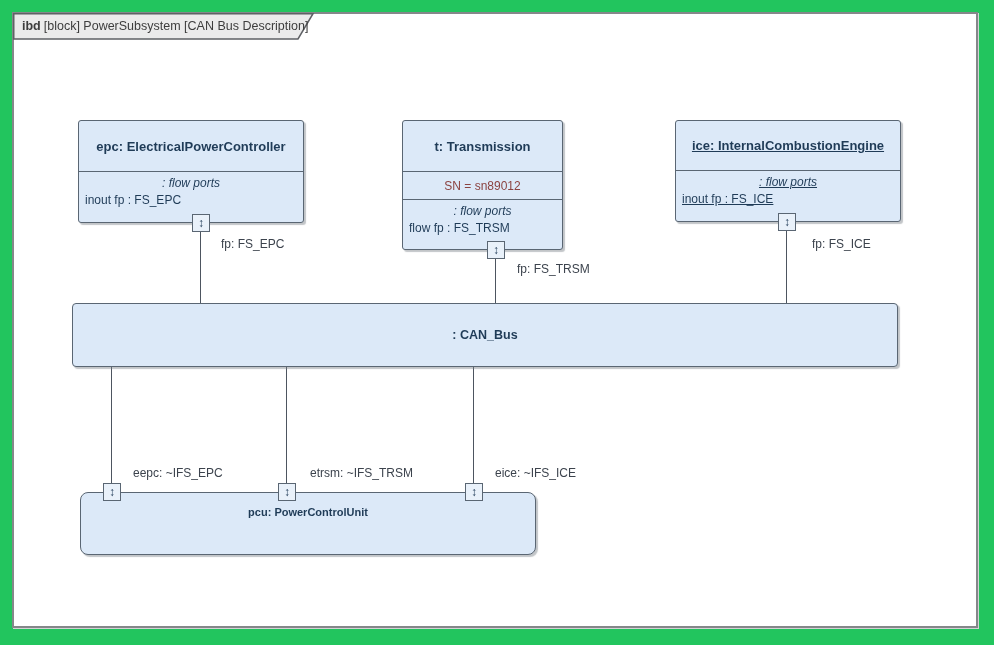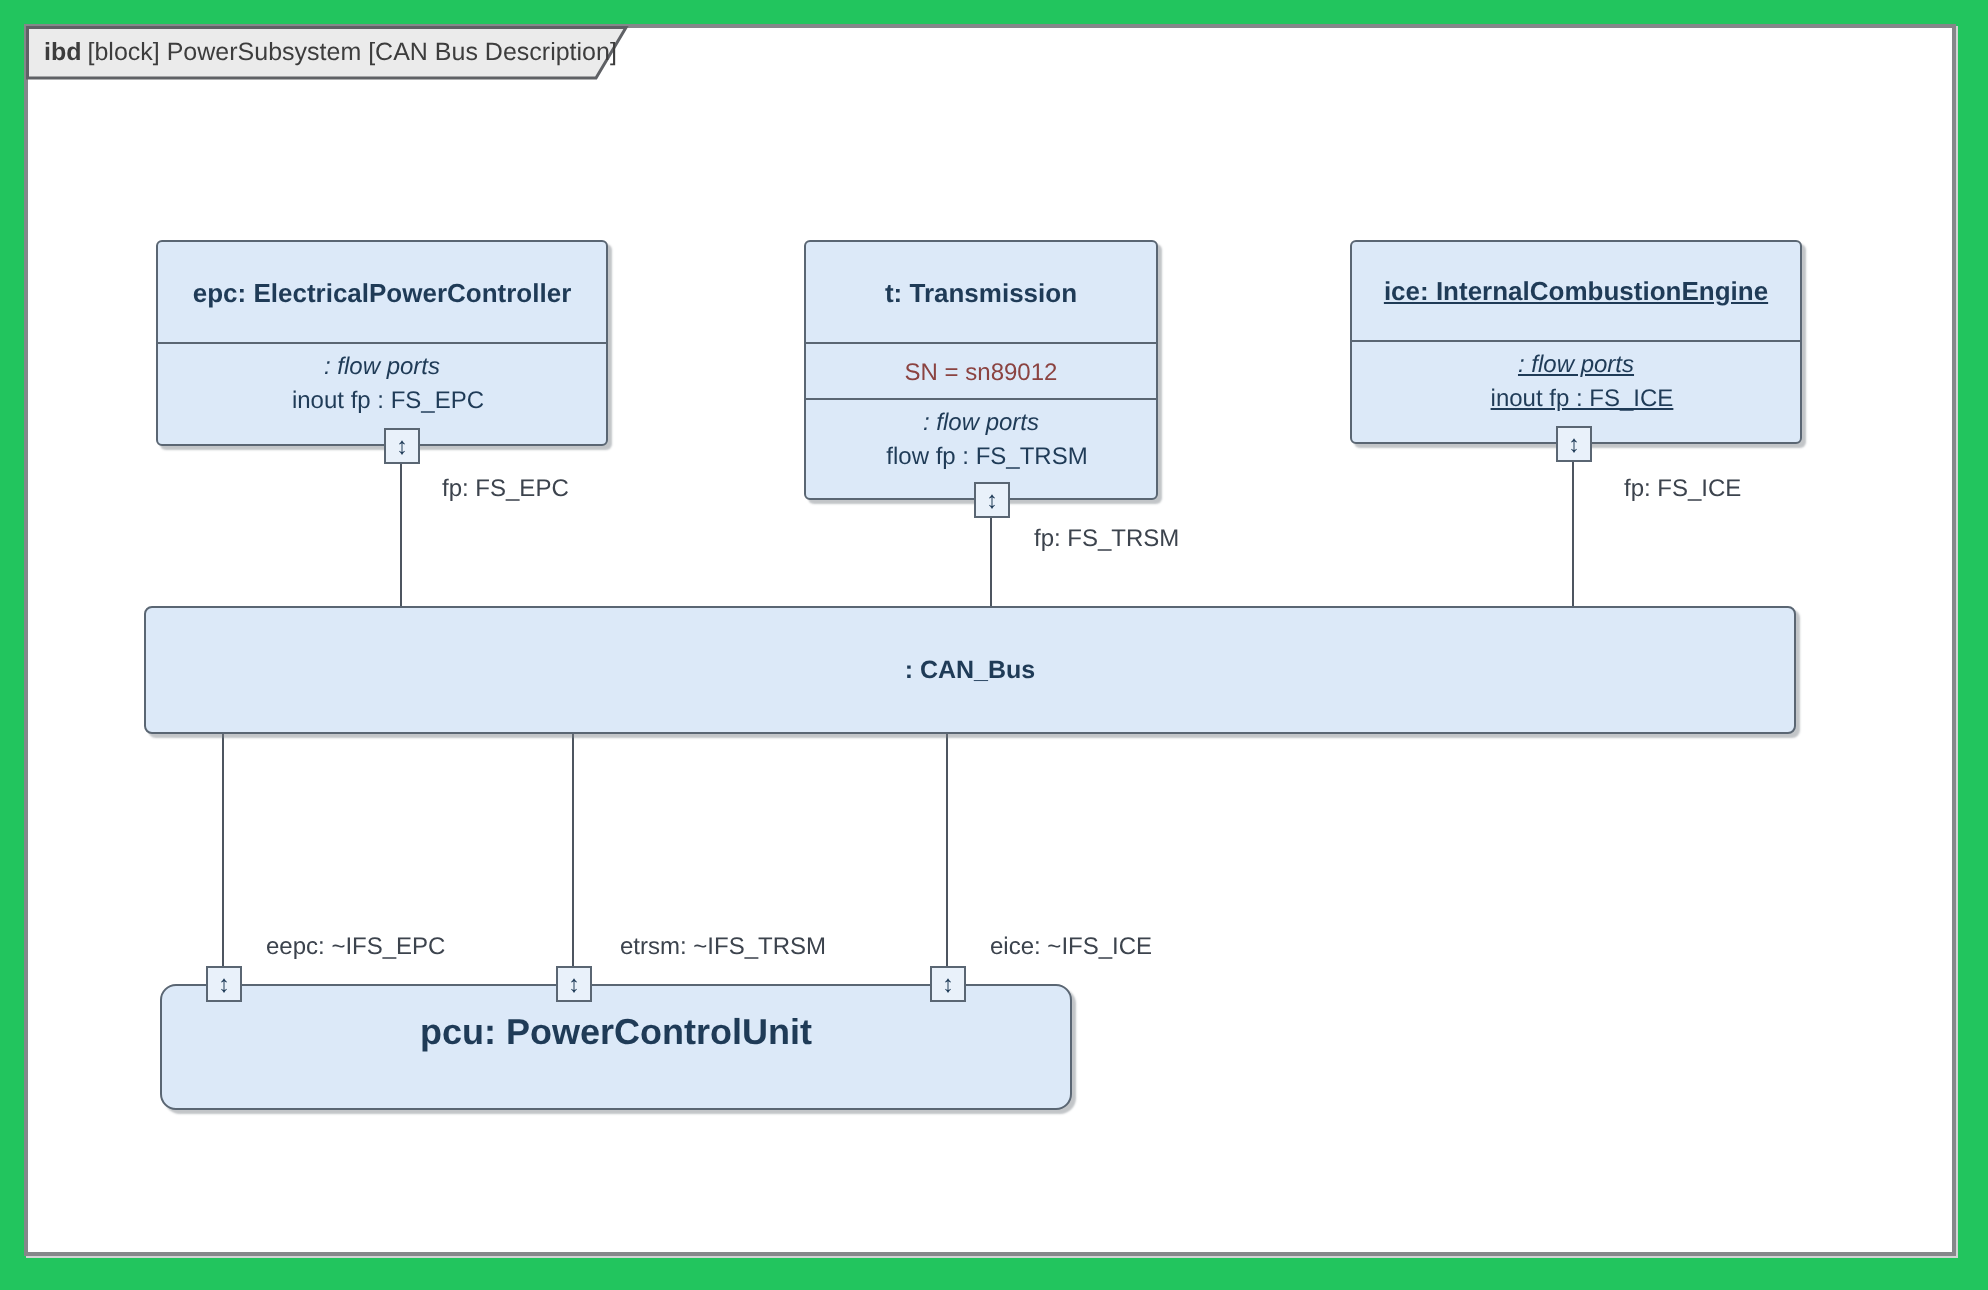--- a/index.html
+++ b/index.html
@@ -45,35 +45,35 @@
   }
   .block-name {
     display: flex;
     align-items: center;
     justify-content: center;
     font-weight: bold;
     font-size: 13px;
     white-space: nowrap;
   }
   .cmp { border-top: 1px solid #5a6673; padding-top: 3px; }
-  .cmp-row { height: 17px; line-height: 17px; white-space: nowrap; text-align: center; }
+  .cmp-row { height: 17px; line-height: 17px; white-space: nowrap; }
   .cmp-row.centered { text-align: center; font-style: italic; }
   .cmp-row.leftpad { padding-left: 6px; }
   .attr-cmp {
     border-top: 1px solid #5a6673;
     display: flex; align-items: center; justify-content: center;
     color: #8b4341;
     white-space: nowrap;
   }
   .bus {
     display: flex; align-items: center; justify-content: center;
     font-weight: bold; font-size: 12.5px;
     border-radius: 4px;
   }
-  .pcu-block { border-radius: 8px; text-align: center; padding-top: 13px; font-weight: bold; font-size: 18px; }
+  .pcu-block { border-radius: 8px; text-align: center; padding-top: 13px; font-weight: bold; font-size: 11px; }
 
   
   .port {
     position: absolute;
     width: 18px; height: 18px;
     background: #e9f1fa;
     border: 1px solid #5a6673;
     display: flex; align-items: center; justify-content: center;
     font-size: 12px;
     color: #1f3b57;
@@ -113,21 +113,21 @@
   <div class="vline" style="left:473px; top:367px; height:117px;"></div>
 
   <div class="block" style="left:78px; top:120px; width:226px; height:103px;">
     <div class="block-name" style="height:50px;">epc: ElectricalPowerController</div>
     <div class="cmp">
       <div class="cmp-row centered">: flow ports</div>
       <div class="cmp-row leftpad">inout fp : FS_EPC</div>
     </div>
   </div>
 
-  <div class="block" style="left:402px; top:120px; width:177px; height:130px;">
+  <div class="block" style="left:402px; top:120px; width:161px; height:130px;">
     <div class="block-name" style="height:50px;">t: Transmission</div>
     <div class="attr-cmp" style="height:28px;">SN = sn89012</div>
     <div class="cmp">
       <div class="cmp-row centered">: flow ports</div>
       <div class="cmp-row leftpad">flow fp : FS_TRSM</div>
     </div>
   </div>
 
   <div class="block" style="left:675px; top:120px; width:226px; height:102px;text-decoration:underline;">
     <div class="block-name" style="height:49px;">ice: InternalCombustionEngine</div>

